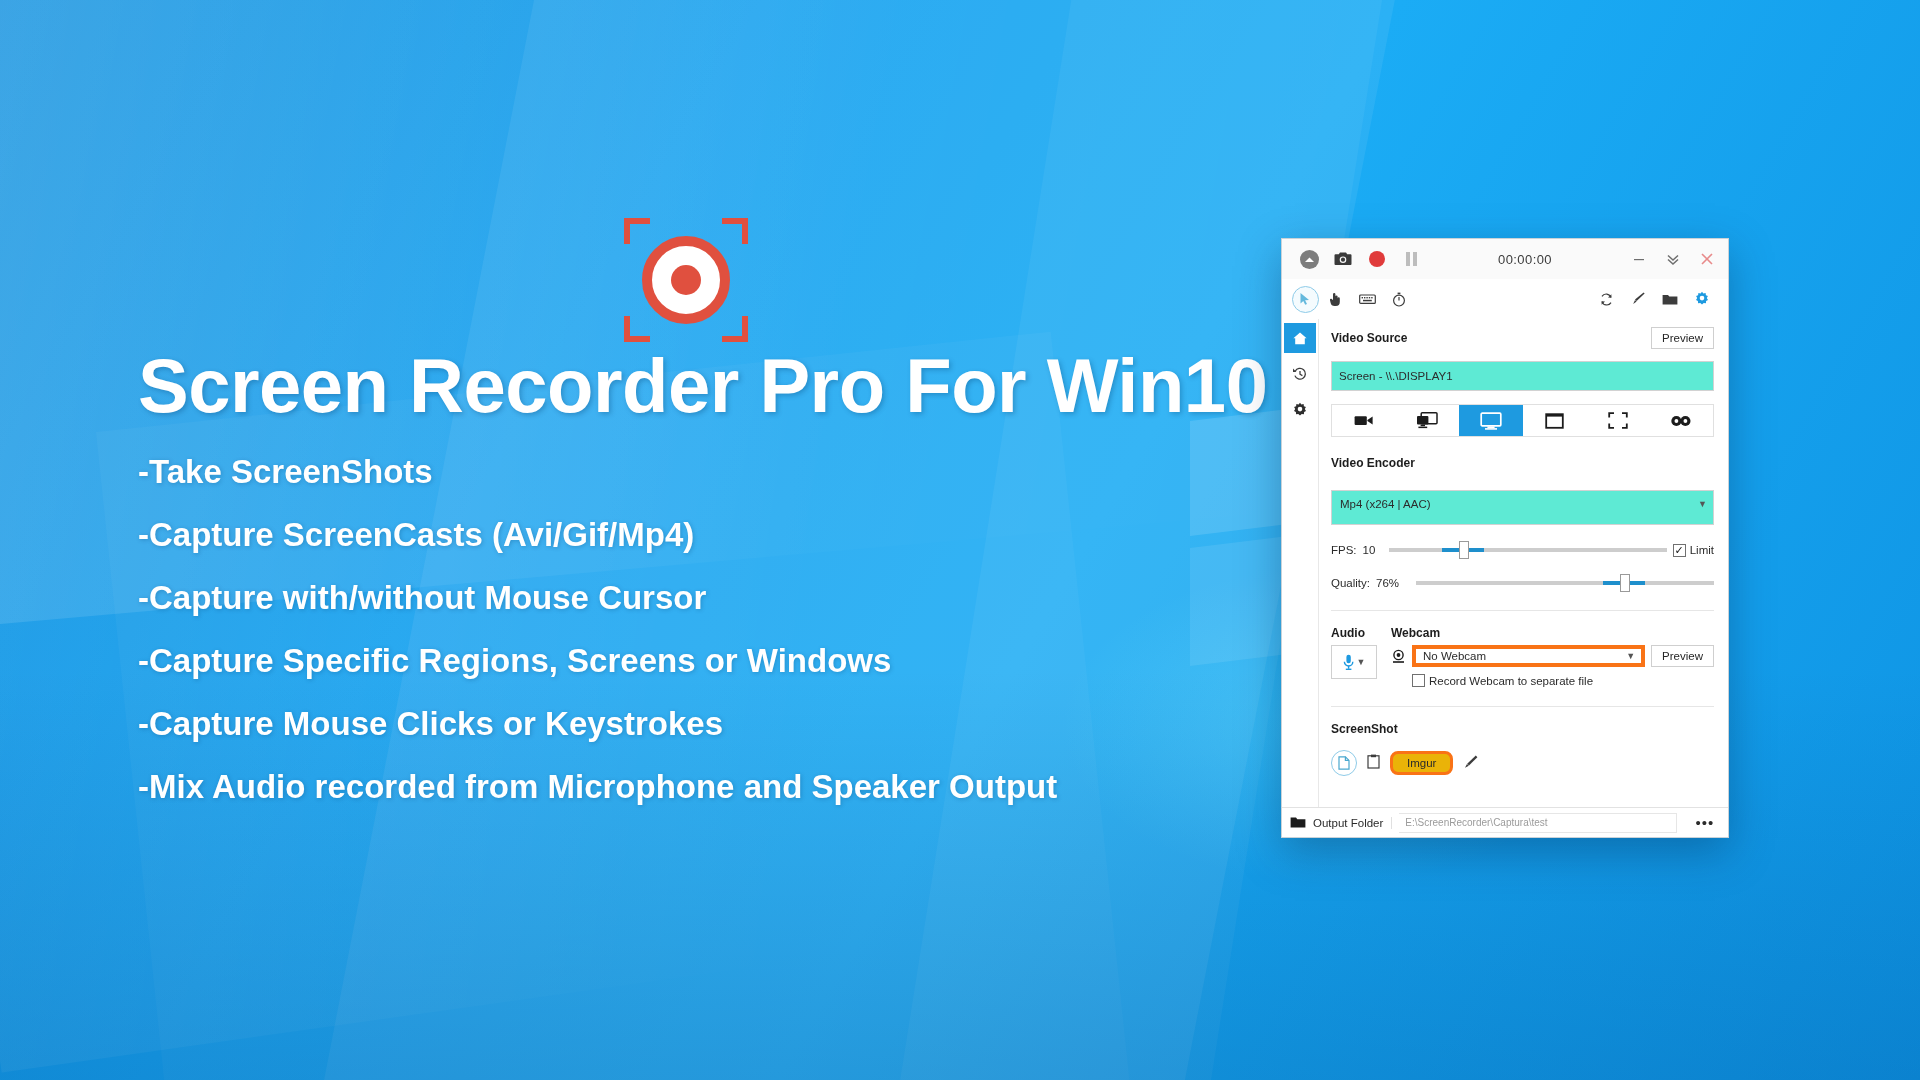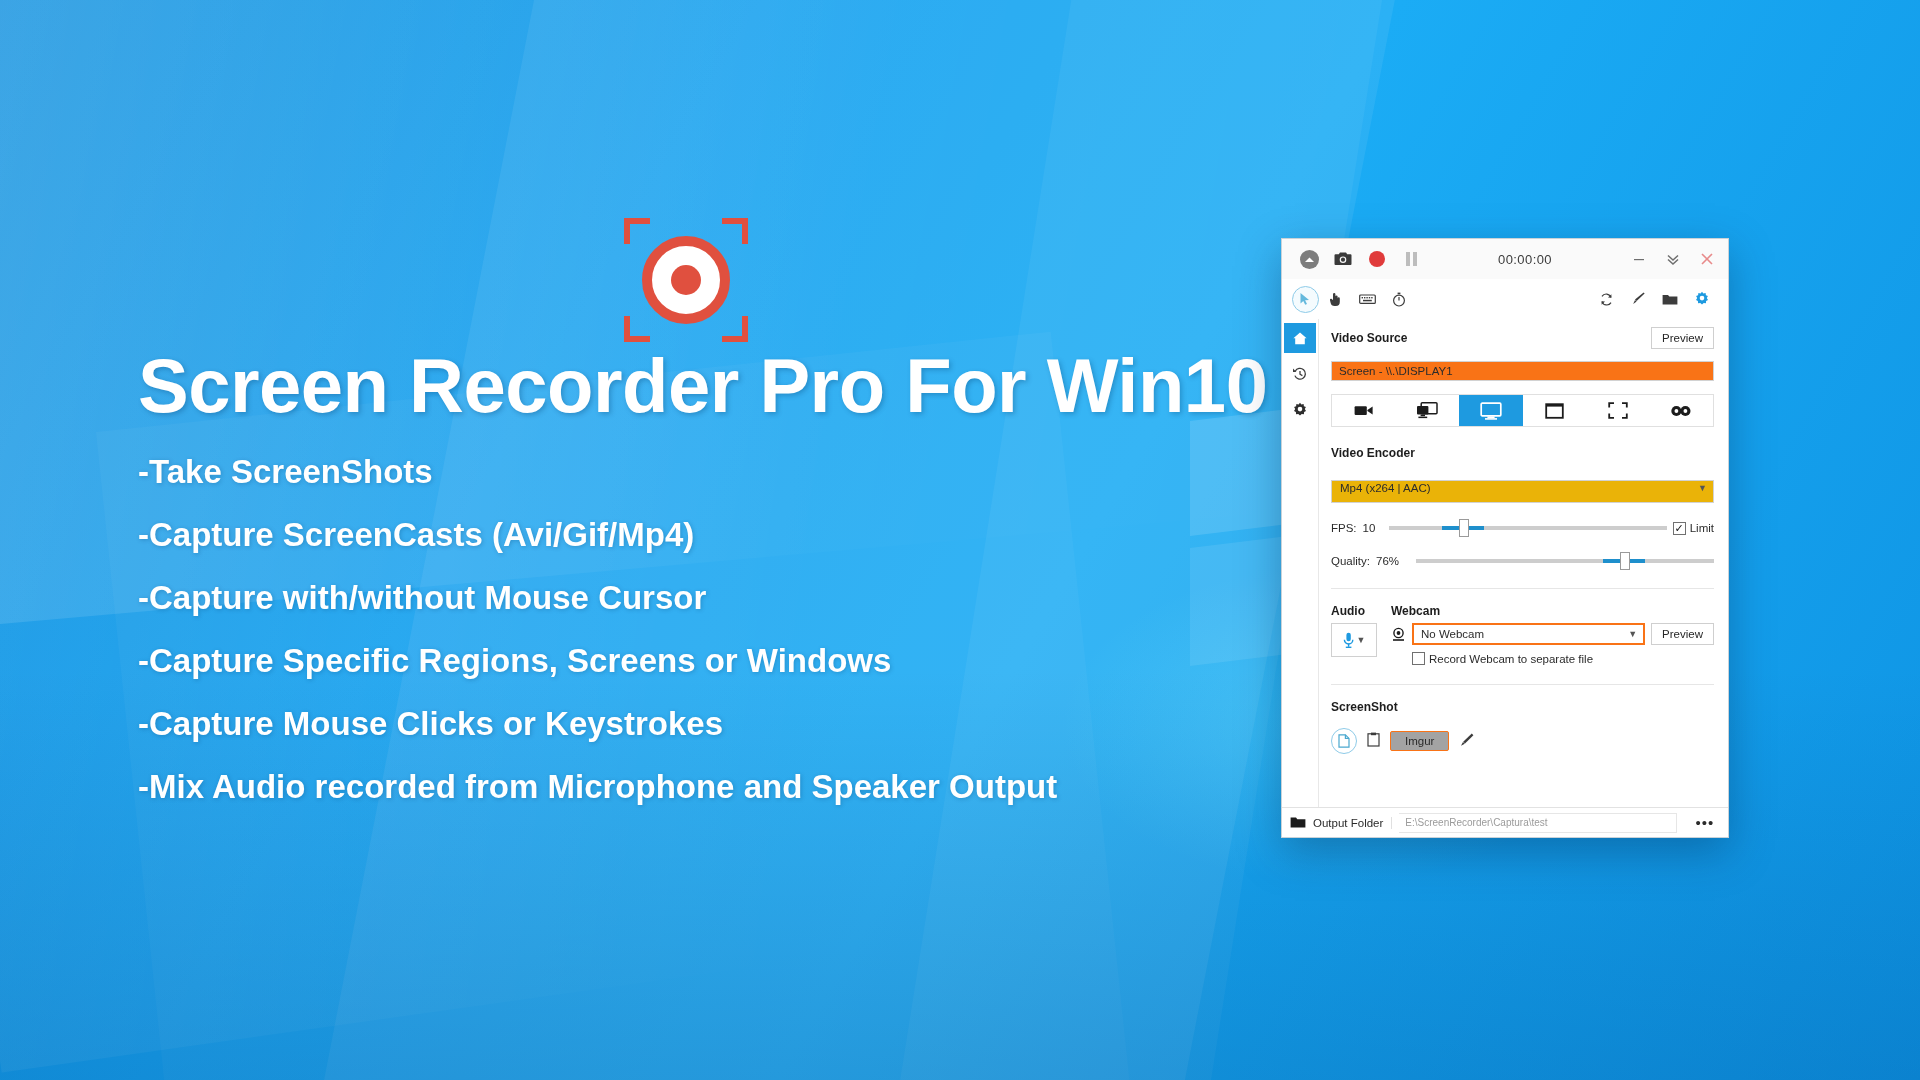--- a/index.html
+++ b/index.html
@@ -135,41 +135,41 @@
   }
 
   .sec-head { display: flex; align-items: center; justify-content: space-between; margin-bottom: 5px; }
   .sec-title { font-weight: 700; font-size: 12px; color: #1d1d1d; }
   .btn-sm {
     border: 1px solid #cfcfcf; background: #fff; padding: 2px 10px;
     font-size: 11.5px; color: #262626; font-family: inherit; line-height: 16px;
   }
 
   .textbox {
-    border: 1px solid #d2d2d2; height: 20px; display: flex; align-items: center;
-    padding: 0 7px; font-size: 11.5px; color: #2c2c2c; background: #f97316;
+    border: 1px solid #d2d2d2; height: 30px; display: flex; align-items: center;
+    padding: 0 7px; font-size: 11.5px; color: #2c2c2c; background: #5eead4;
   }
 
   .src-row {
     margin-top: 6px; border: 1px solid #e0e0e0; display: flex; height: 33px;
   }
   .src-btn { flex: 1; display: flex; align-items: center; justify-content: center; }
   .src-btn.active { background: #1e9ae0; }
 
   .enc-tabs { display: flex; border: 1px solid #e0e0e0; height: 22px; margin-top: 4px; }
   .enc-tab {
     flex: 1; display: flex; align-items: center; justify-content: center;
     font-size: 11px; color: #3a3a3a;
   }
   .enc-tab.active { background: #1e9ae0; color: #fff; font-weight: 700; }
 
   .combo {
-    margin-top: 8px; border: 1px solid #d2d2d2; height: 23px;
+    margin-top: 8px; border: 1px solid #d2d2d2; height: 35px;
     display: flex; align-items: center; padding: 0 6px 8px 8px;
-    font-size: 11.5px; color: #2c2c2c; background: #eab308;
+    font-size: 11.5px; color: #2c2c2c; background: #5eead4;
   }
   .combo .lbl { flex: 1; }
   .caret { color: #555; font-size: 9px; }
 
   .slider-row { display: flex; align-items: center; margin-top: 10px; gap: 6px; font-size: 11.5px; }
   .slider-lbl { color: #2b2b2b; }
   .slider-val { color: #2b2b2b; min-width: 20px; }
   .track {
     flex: 1; position: relative; height: 16px; display: flex; align-items: center;
   }
@@ -190,33 +190,33 @@
 
   .av-row { display: flex; gap: 14px; }
   .audio-col { width: 46px; flex-shrink: 0; }
   .audio-box {
     margin-top: 5px; border: 1px solid #d0d0d0; height: 34px;
     display: flex; align-items: center; justify-content: center; gap: 3px; background: #fff;
   }
   .webcam-col { flex: 1; min-width: 0; }
   .webcam-line { display: flex; align-items: center; gap: 6px; margin-top: 5px; }
   .webcam-combo {
-    flex: 1; border: 2px solid #f97316; height: 22px; display: flex; align-items: center;
+    flex: 1; border: 4px solid #f97316; height: 22px; display: flex; align-items: center;
     padding: 0 6px 0 7px; font-size: 11.5px; color: #2c2c2c; background: #fff; min-width: 0;
   }
   .webcam-combo .lbl { flex: 1; overflow: hidden; white-space: nowrap; }
 
   .ss-row { display: flex; align-items: center; gap: 10px; margin-top: 7px; }
   .ss-circle {
     width: 26px; height: 26px; border-radius: 50%; border: 1px solid #8ecbe8;
     display: flex; align-items: center; justify-content: center;
   }
   .pill {
-    border: 1px solid #f97316; border-radius: 2px; padding: 3px 14px;
-    font-size: 11.5px; color: #2b2b2b; background: #a3a3a3;
+    border: 3px solid #f97316; border-radius: 8px; padding: 3px 14px;
+    font-size: 11.5px; color: #2b2b2b; background: #eab308;
   }
 
   
   .statusbar {
     height: 30px; border-top: 1px solid #e2e2e2; display: flex; align-items: center;
     padding: 0 2px 0 8px; gap: 7px; background: #fff; flex-shrink: 0;
   }
   .out-label { font-size: 11.5px; color: #2b2b2b; padding-right: 8px; border-right: 1px solid #e0e0e0; }
   .out-path {
     flex: 1; border: 1px solid #e6e6e6; border-left: none; height: 20px;

